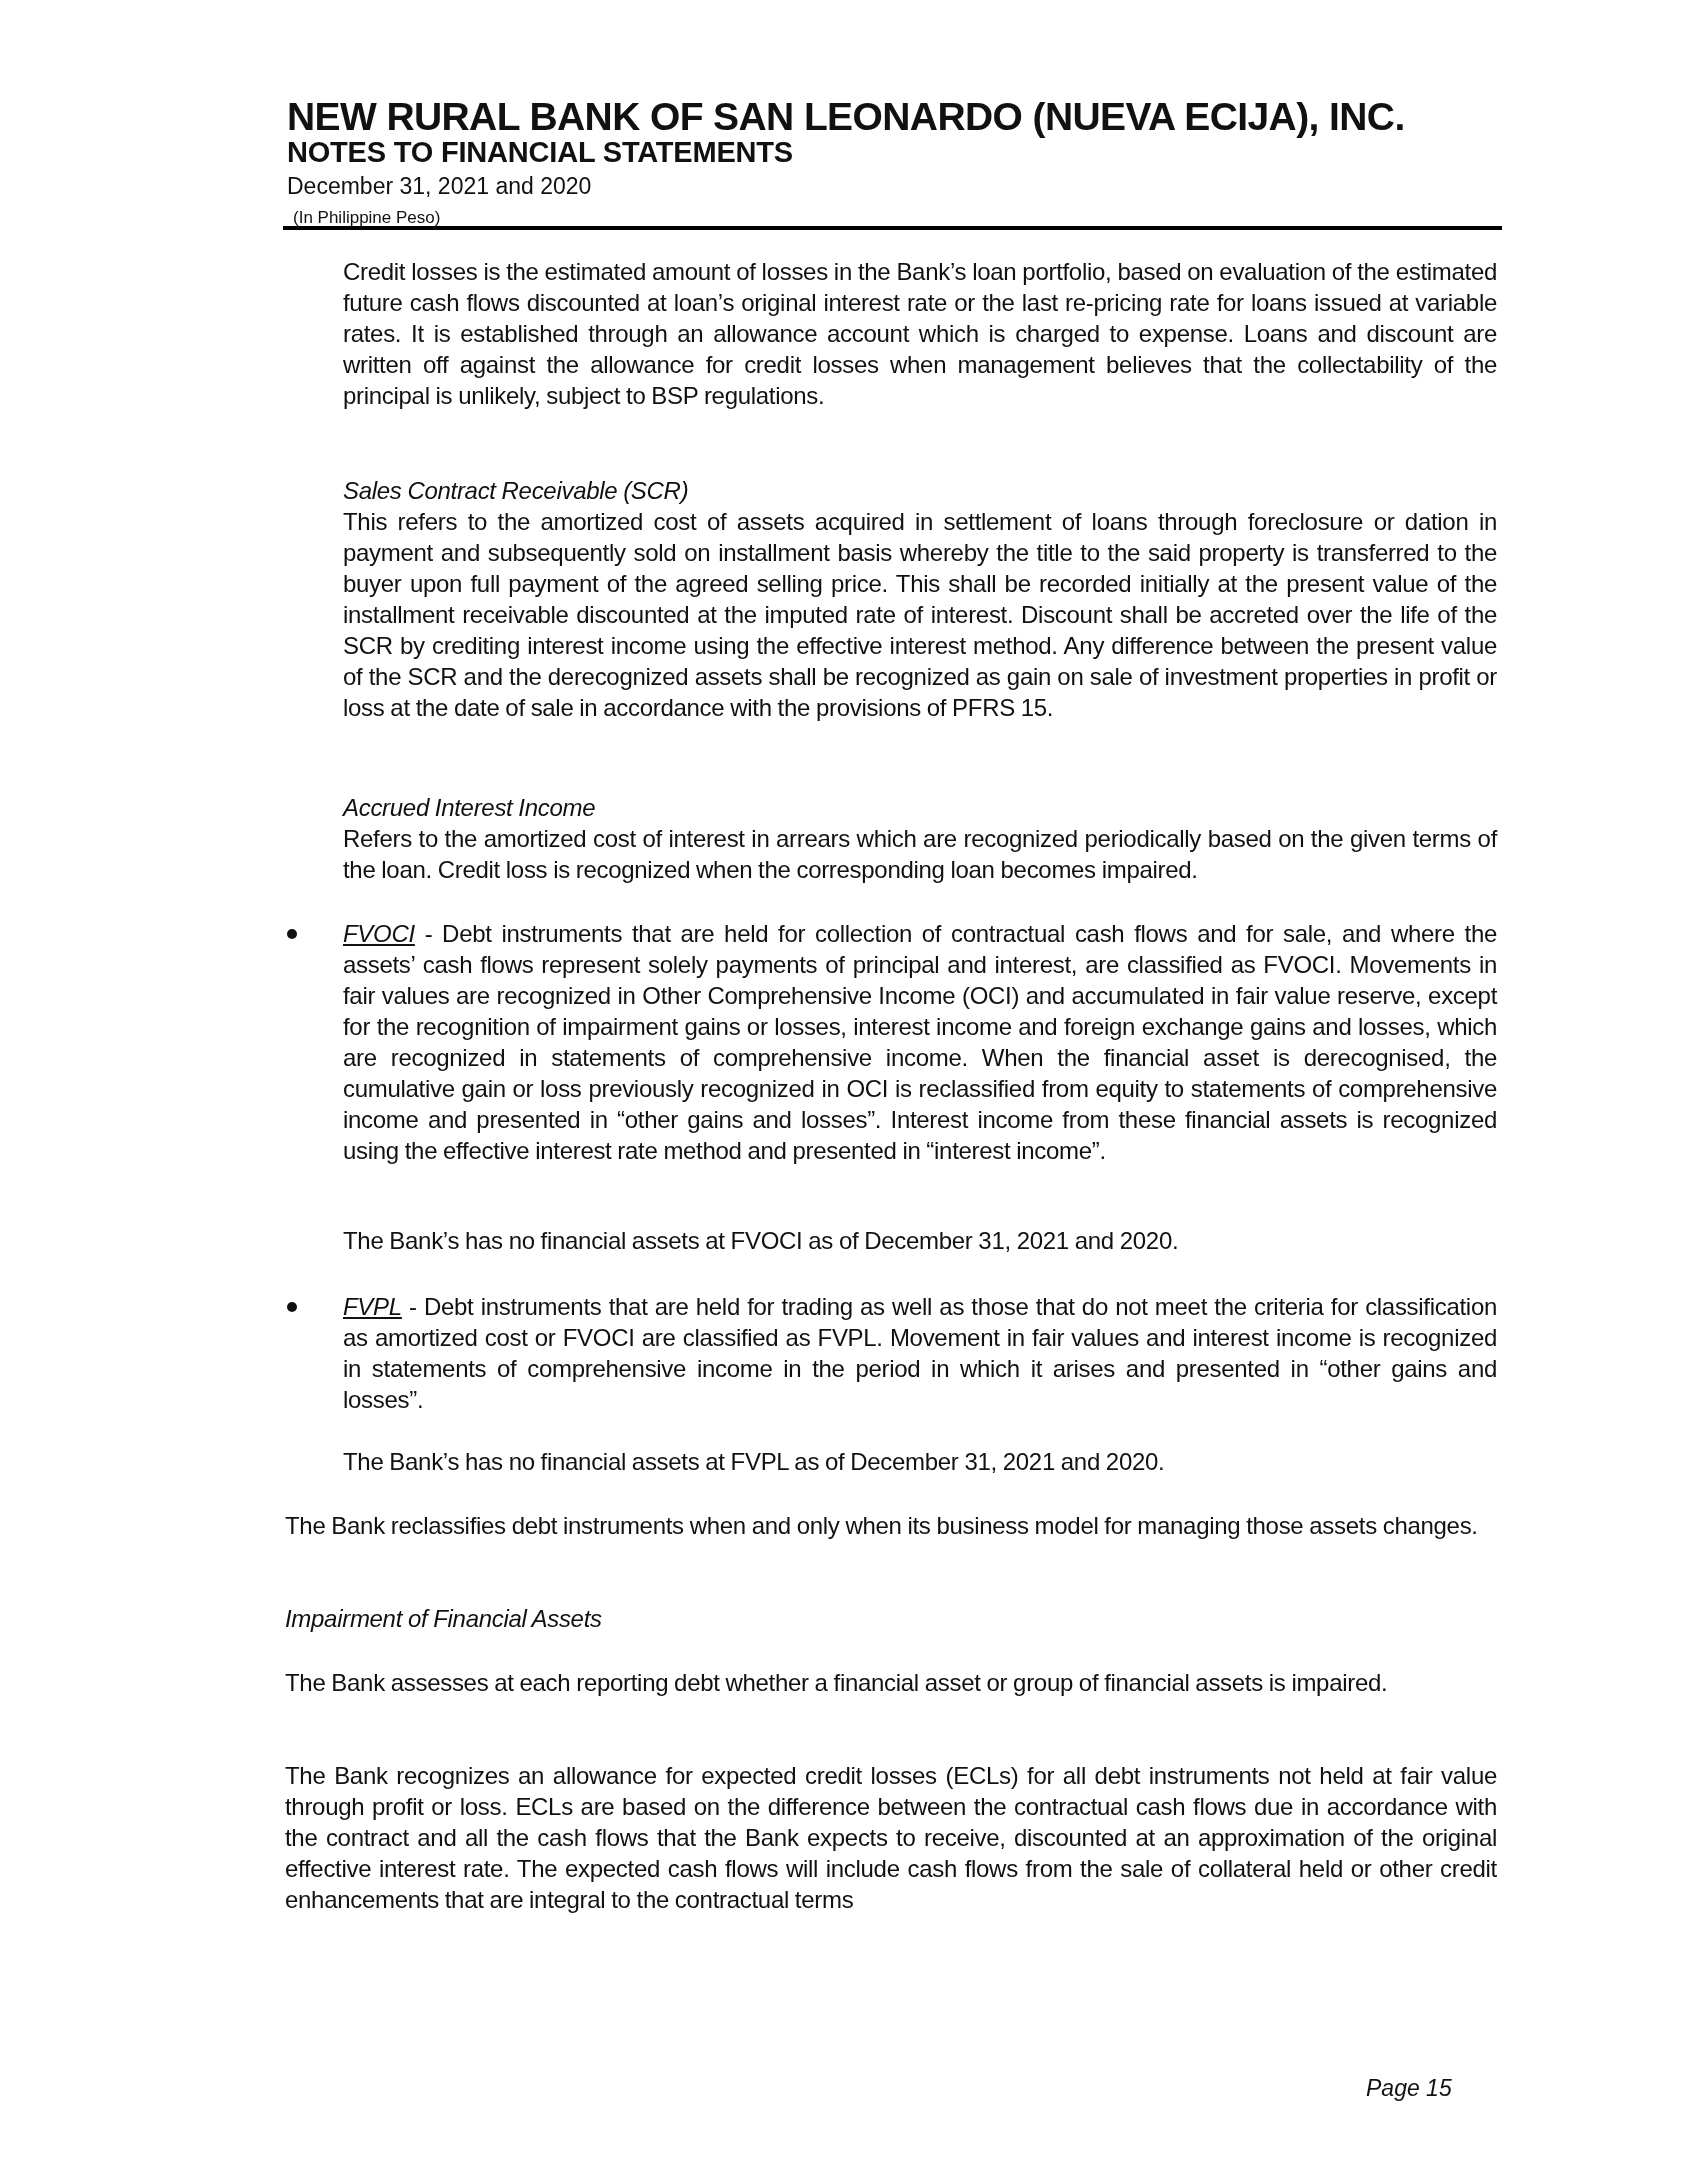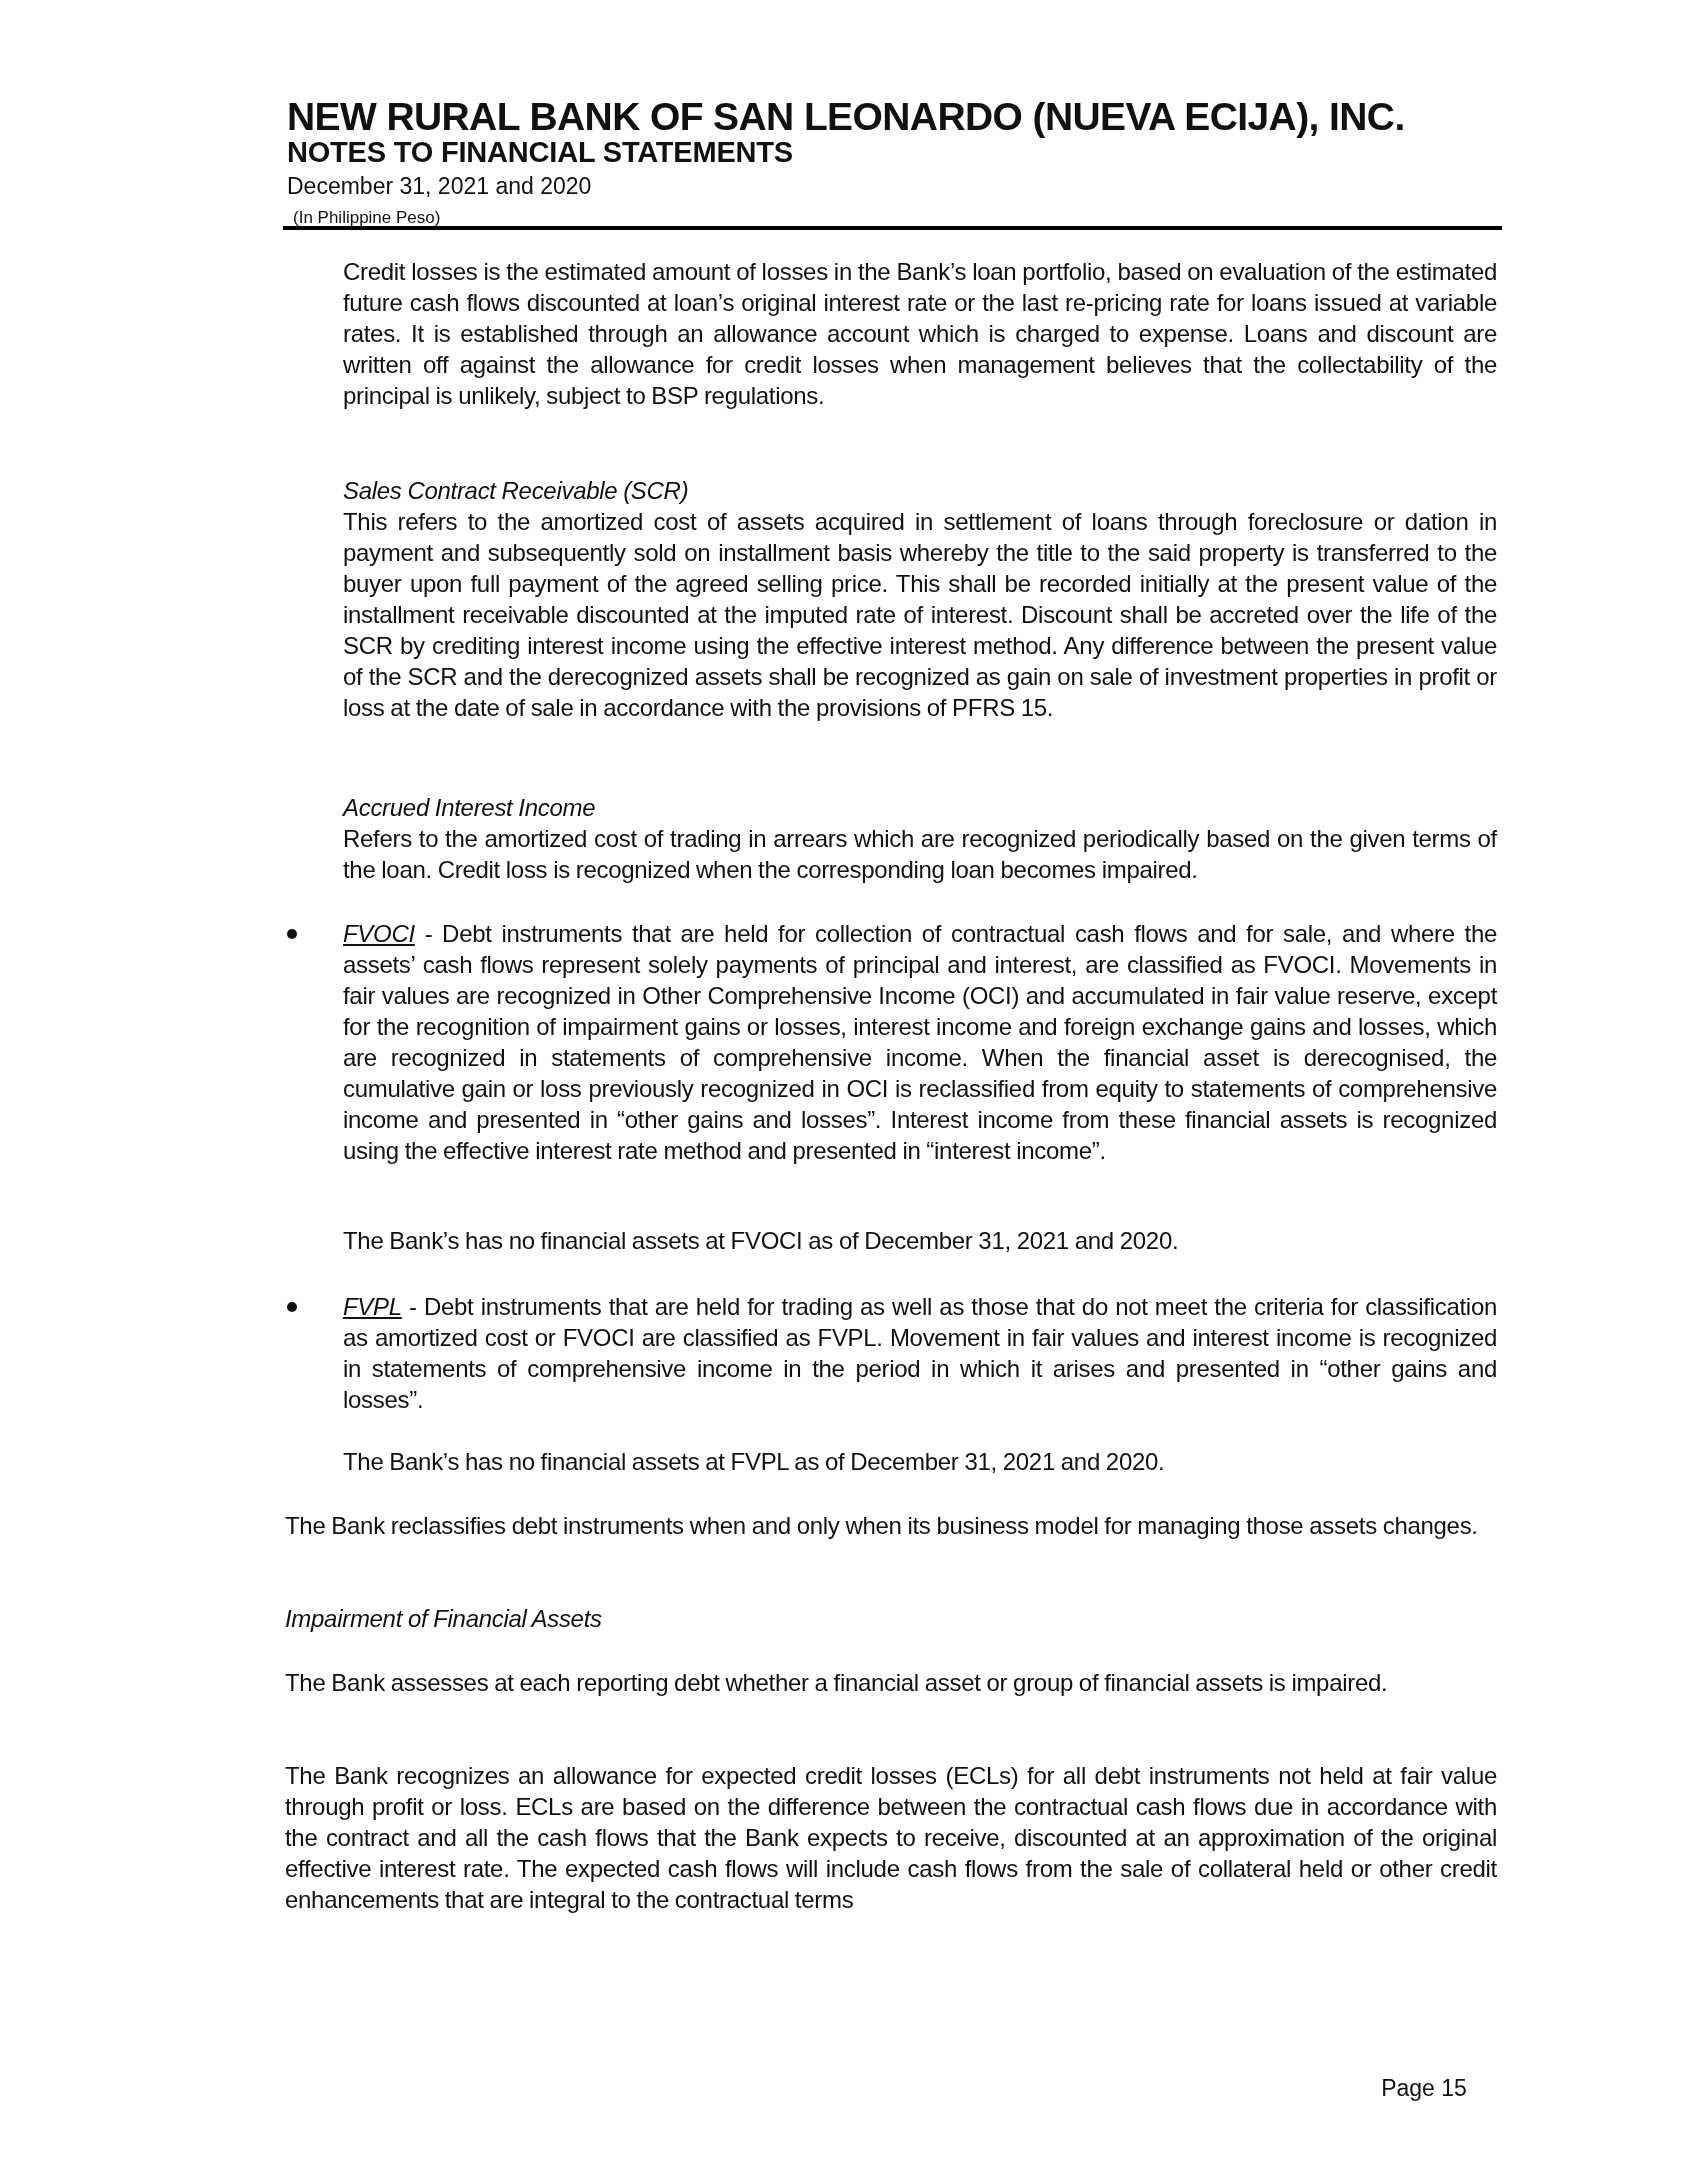--- a/index.html
+++ b/index.html
@@ -9,41 +9,41 @@
   #subtitle { top:136px; font-size:29px; font-weight:bold; letter-spacing:-0.2px; }
   #date { top:173px; font-size:23px; }
   #currency { top:208px; left:293px; font-size:17px; }
   #rule { position:absolute; left:283px; top:226px; width:1219px; height:4px; background:#000; }
   .para { position:absolute; font-size:24px; line-height:31px; text-align:justify; letter-spacing:-0.3px; word-spacing:-0.5px; }
   .inner { left:343px; width:1154px; }
   .outer { left:285px; width:1212px; }
   .heading-u { font-style:italic; display:block; text-align:left; }
   .lbl-u { text-decoration:underline;font-style:italic; }
   .bullet { position:absolute; left:287px; width:10px; height:10px; border-radius:50%; background:#111; }
-  #page-num { position:absolute; top:2075px; left:1366px; width:116px; text-align:center; font-size:23px; }
+  #page-num { position:absolute; top:2075px; left:1366px; width:116px; text-align:left; font-size:23px;font-style:italic; }
 </style>
 </head>
 <body>
 
 <div id="title" class="hdr-line">NEW RURAL BANK OF SAN LEONARDO (NUEVA ECIJA), INC.</div>
 <div id="subtitle" class="hdr-line">NOTES TO FINANCIAL STATEMENTS</div>
 <div id="date" class="hdr-line">December 31, 2021 and 2020</div>
 <div id="currency" class="hdr-line">(In Philippine Peso)</div>
 <div id="rule"></div>
 
 <div class="para inner" style="top:256px;">Credit losses is the estimated amount of losses in the Bank’s loan portfolio, based on evaluation of the estimated future cash flows discounted at loan’s original interest rate or the last re-pricing rate for loans issued at variable rates. It is established through an allowance account which is charged to expense. Loans and discount are written off against the allowance for credit losses when management believes that the collectability of the principal is unlikely, subject to BSP regulations.</div>
 
 <div class="para inner" style="top:475px;">
   <span class="heading-u">Sales Contract Receivable (SCR)</span>
   <span>This refers to the amortized cost of assets acquired in settlement of loans through foreclosure or dation in payment and subsequently sold on installment basis whereby the title to the said property is transferred to the buyer upon full payment of the agreed selling price. This shall be recorded initially at the present value of the installment receivable discounted at the imputed rate of interest. Discount shall be accreted over the life of the SCR by crediting interest income using the effective interest method. Any difference between the present value of the SCR and the derecognized assets shall be recognized as gain on sale of investment properties in profit or loss at the date of sale in accordance with the provisions of PFRS 15.</span>
 </div>
 
 <div class="para inner" style="top:792px;">
   <span class="heading-u">Accrued Interest Income</span>
-  <span>Refers to the amortized cost of trading in arrears which are recognized periodically based on the given terms of the loan. Credit loss is recognized when the corresponding loan becomes impaired.</span>
+  <span>Refers to the amortized cost of interest in arrears which are recognized periodically based on the given terms of the loan. Credit loss is recognized when the corresponding loan becomes impaired.</span>
 </div>
 
 <div class="bullet" style="top:929px;"></div>
 <div class="para inner" style="top:918px;">
   <span class="lbl-u">FVOCI</span><span> - Debt instruments that are held for collection of contractual cash flows and for sale, and where the assets’ cash flows represent solely payments of principal and interest, are classified as FVOCI. Movements in fair values are recognized in Other Comprehensive Income (OCI) and accumulated in fair value reserve, except for the recognition of impairment gains or losses, interest income and foreign exchange gains and losses, which are recognized in statements of comprehensive income. When the financial asset is derecognised, the cumulative gain or loss previously recognized in OCI is reclassified from equity to statements of comprehensive income and presented in “other gains and losses”. Interest income from these financial assets is recognized using the effective interest rate method and presented in “interest income”.</span>
 </div>
 <div class="para inner" style="top:1225px; text-align:left;">The Bank’s has no financial assets at FVOCI as of December 31, 2021 and 2020.</div>
 
 <div class="bullet" style="top:1302px;"></div>
 <div class="para inner" style="top:1291px;">

